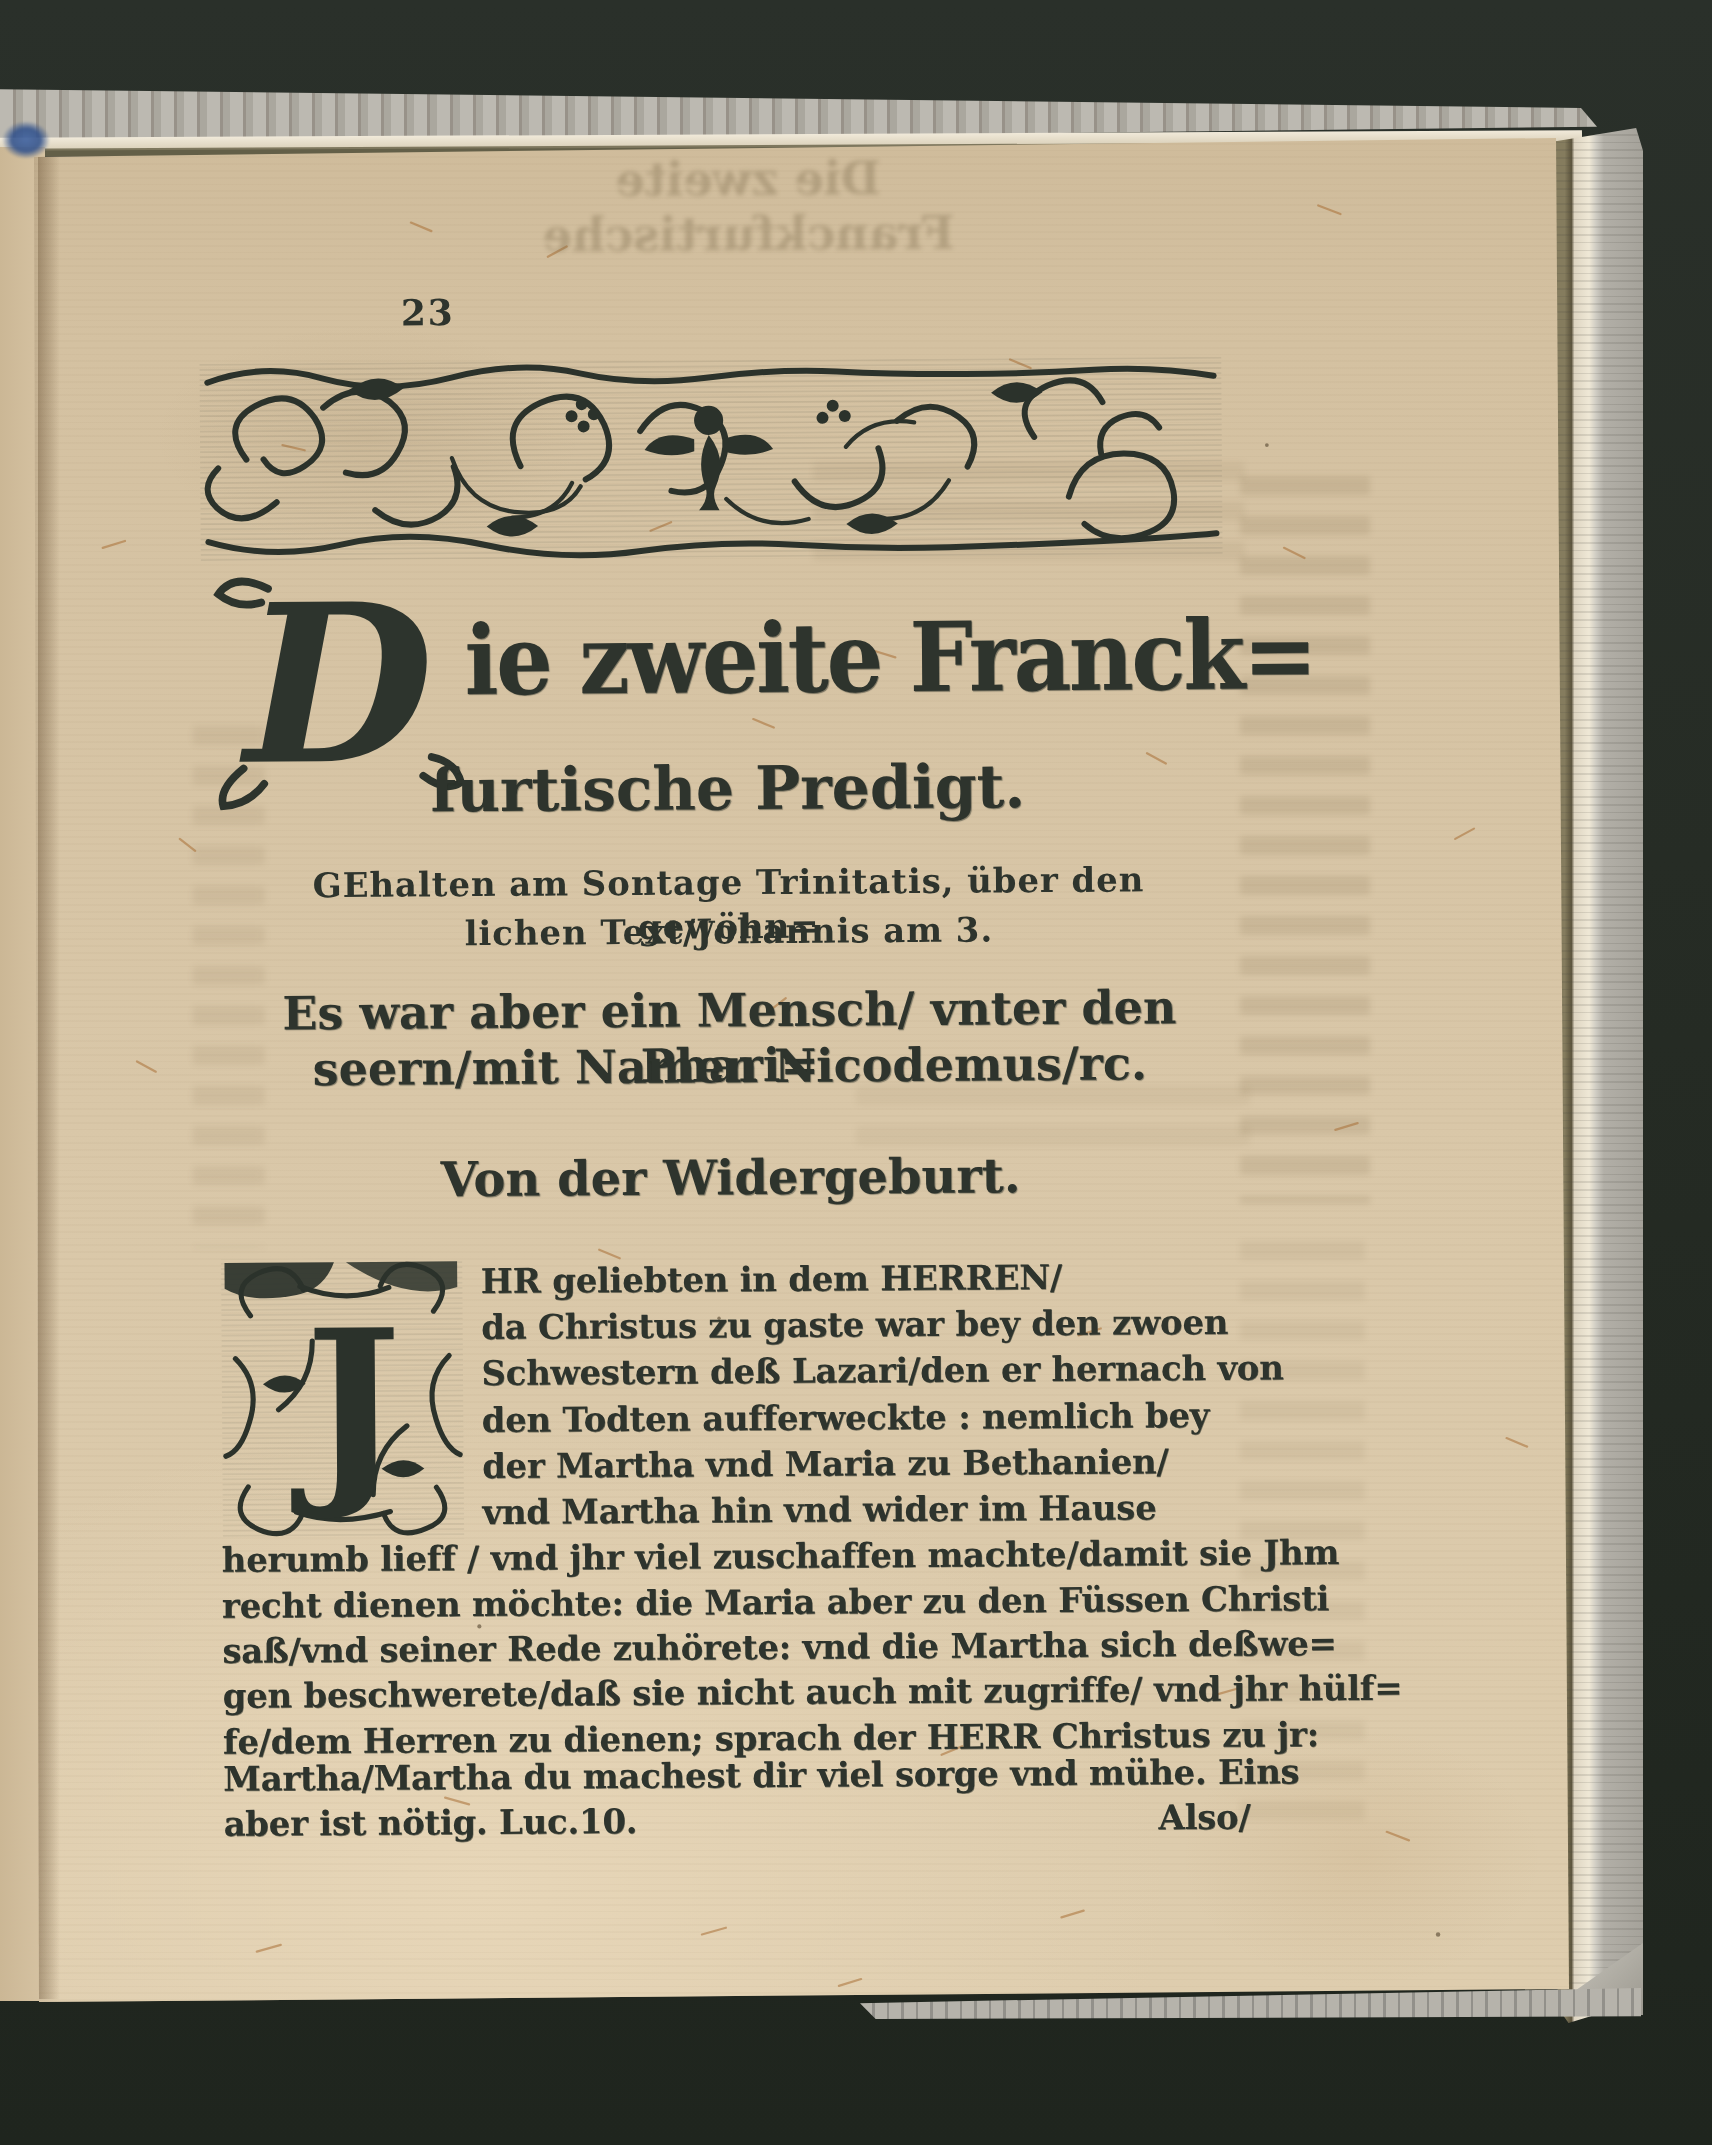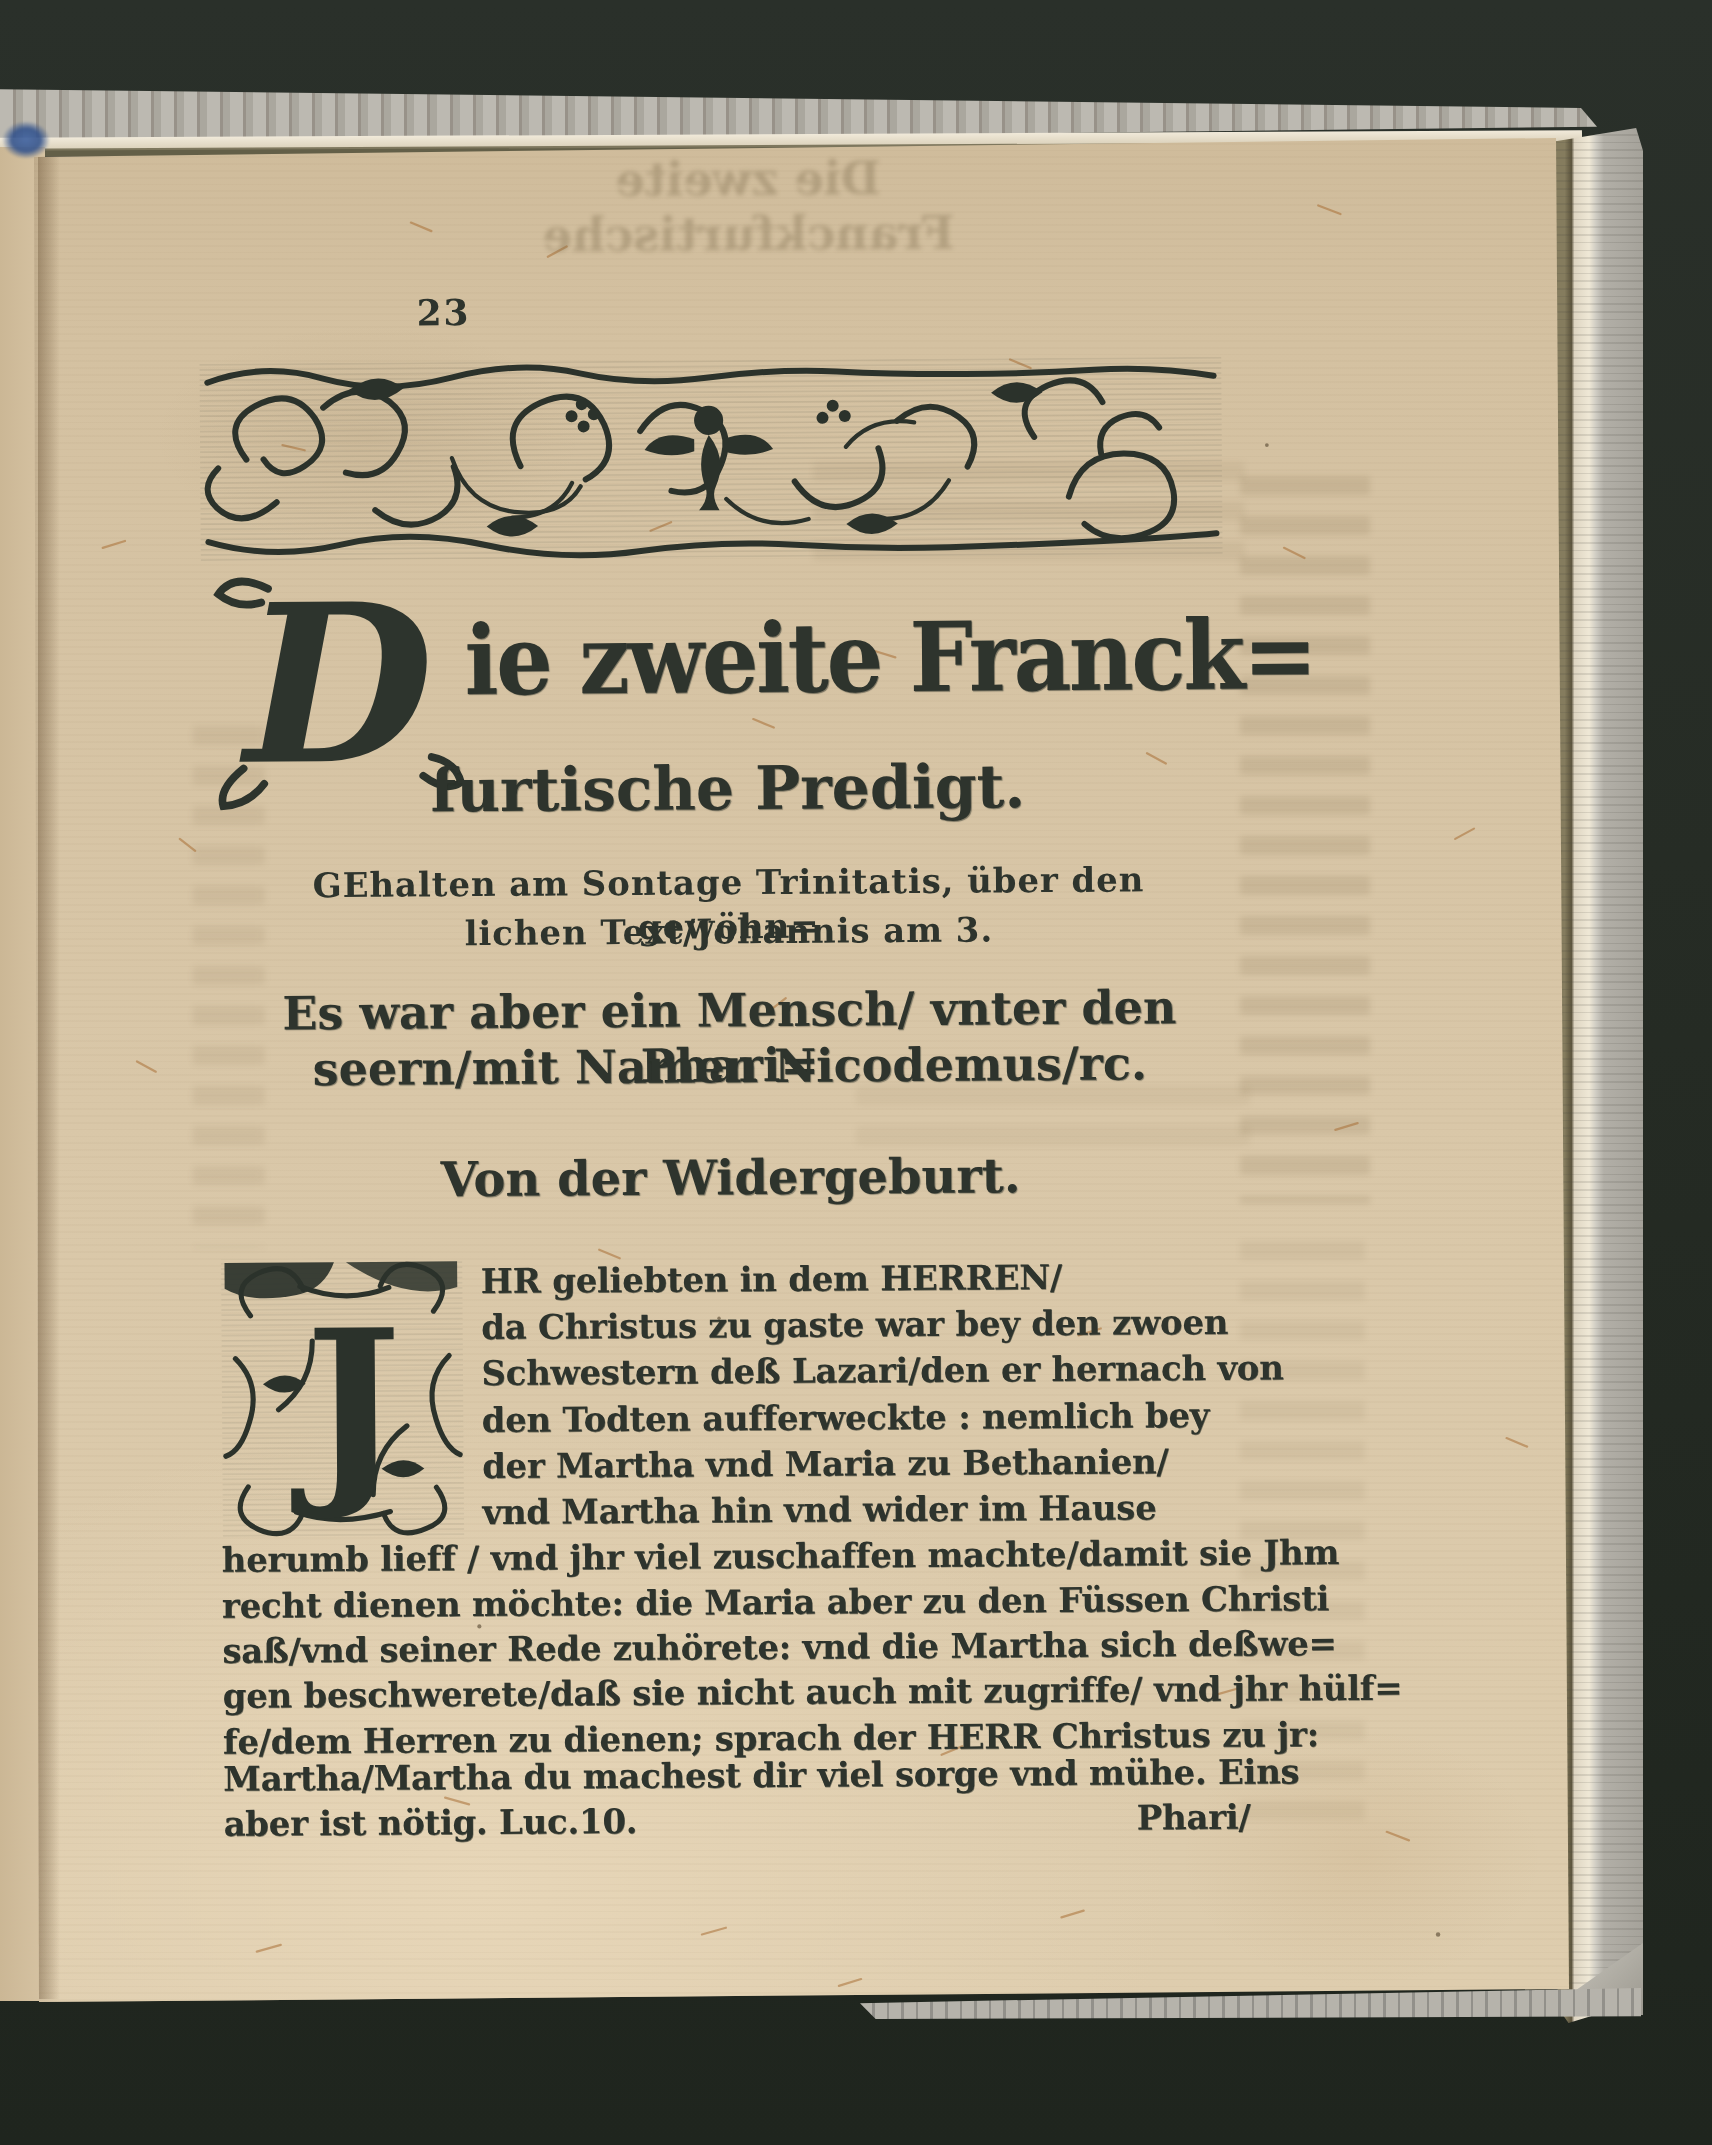--- a/index.html
+++ b/index.html
@@ -50,21 +50,21 @@
   .g-mid1{left:813px;top:462px;width:432px;height:116px;opacity:.17;}
   .g-mid2{left:856px;top:1086px;width:394px;height:72px;opacity:.14;}
   .stain1{position:absolute;left:1181px;top:1729px;width:360px;height:257px;border-radius:50%;
     background:radial-gradient(closest-side,rgba(173,133,82,.12),rgba(173,133,82,0));}
   .stain2{left:154px;top:325px;width:428px;height:223px;border-radius:50%;position:absolute;
     background:radial-gradient(closest-side,rgba(130,108,72,.10),rgba(130,108,72,0));}
   
   .content{position:absolute;inset:0;transform:rotate(-0.4deg);transform-origin:770px 1027px;
     color:#2e342d;}
   .content div{position:absolute;}
-  .pageno{left:397px;top:292px;width:103px;text-align:center;
+  .pageno{left:406px;top:292px;width:103px;text-align:left;
     font:700 36px/1 "DejaVu Serif",serif;letter-spacing:1.7px;}
   .ghost-head{left:476px;top:152px;width:556px;text-align:center;
     font:700 46px/1.2 "DejaVu Serif",serif;color:#7b6a4b;
     transform:scaleX(-1);filter:blur(2.1px);opacity:.34;}
   .headpiece{position:absolute;left:199px;top:353px;width:1032px;height:211px;}
   .title-rest{left:467px;top:604px;width:796px;font:700 96px/1.15 "DejaVu Serif",serif;
     letter-spacing:-2.6px;transform:scaleX(.93);transform-origin:left top;white-space:nowrap;
     text-shadow:0.9px 0.9px 0.9px rgba(40,45,38,.55);}
   .dropcap-d{position:absolute;left:211px;top:551px;width:257px;height:260px;}
   .title2{left:218px;top:752px;width:1023px;text-align:center;
@@ -254,18 +254,18 @@
       <div class="bl ind" style="top:1493px">vnd Martha hin vnd wider im Hause</div>
       <div class="bl full" style="top:1539px">herumb lieff / vnd jhr viel zuschaffen machte/damit sie Jhm</div>
       <div class="bl full" style="top:1585px">recht dienen möchte: die Maria aber zu den Füssen Christi</div>
       <div class="bl full" style="top:1630px">saß/vnd seiner Rede zuhörete: vnd die Martha sich deßwe=</div>
       <div class="bl full" style="top:1675px">gen beschwerete/daß sie nicht auch mit zugriffe/ vnd jhr hülf=</div>
       <div class="bl full" style="top:1721px">fe/dem Herren zu dienen; sprach der HERR Christus zu jr:</div>
       <div class="bl full" style="top:1758px">Martha/Martha du machest dir viel sorge vnd mühe. Eins</div>
 
       <div class="bl lastline">
         <span>aber ist nötig. Luc.10.</span>
-        <span>Phari/</span>
+        <span>Also/</span>
       </div>
     </div>
   </div>
 </div>
 
 
 </body></html>

